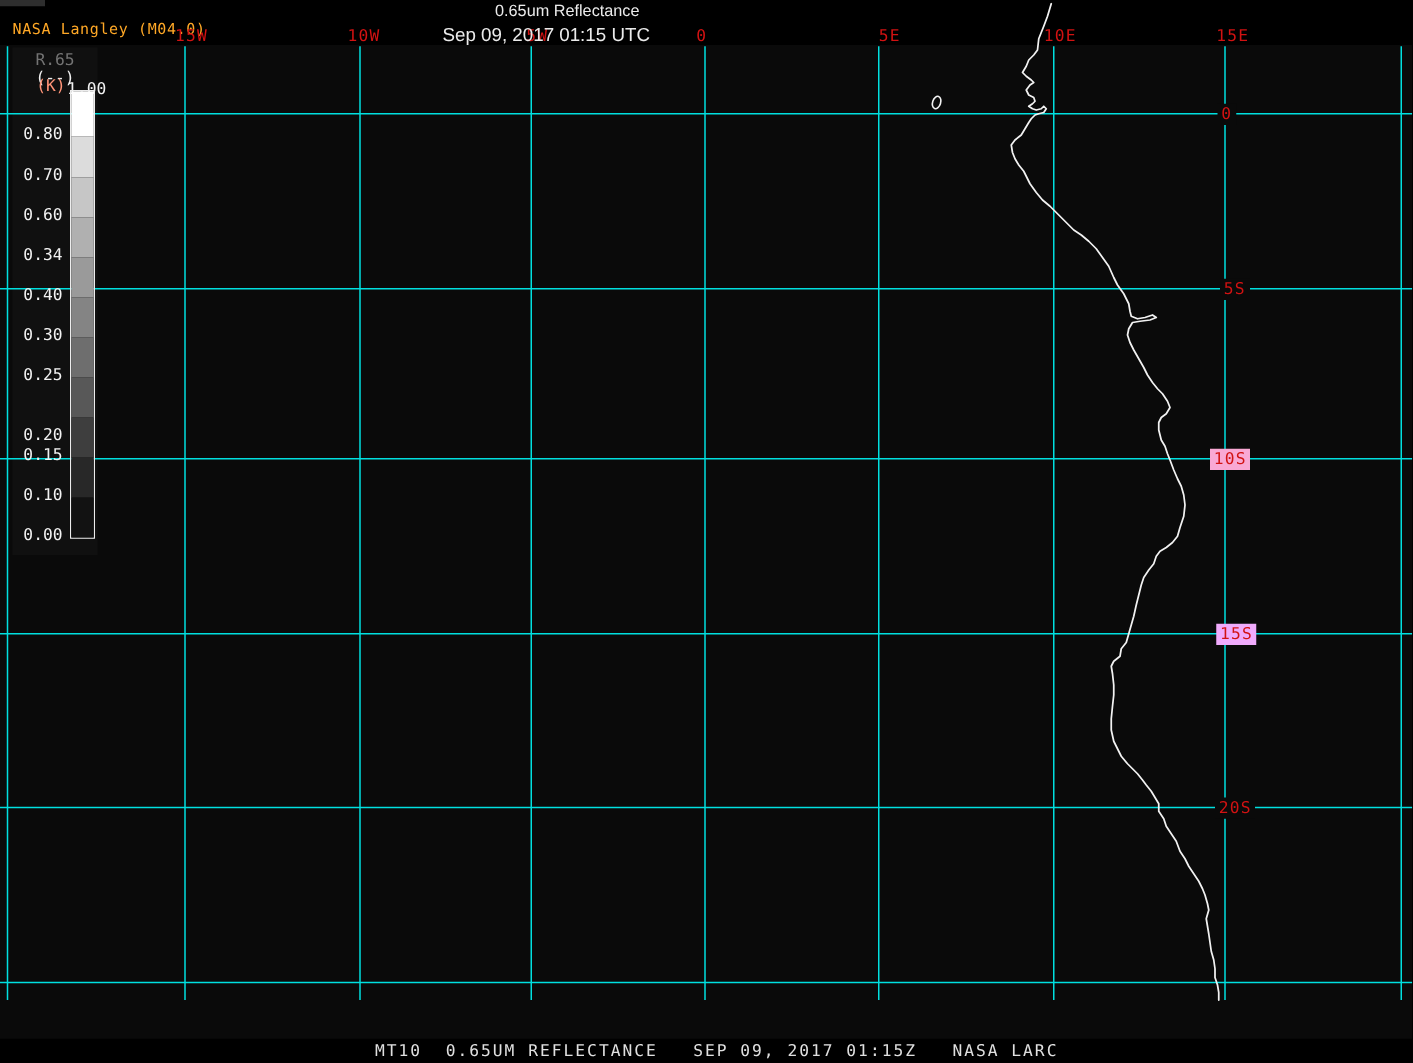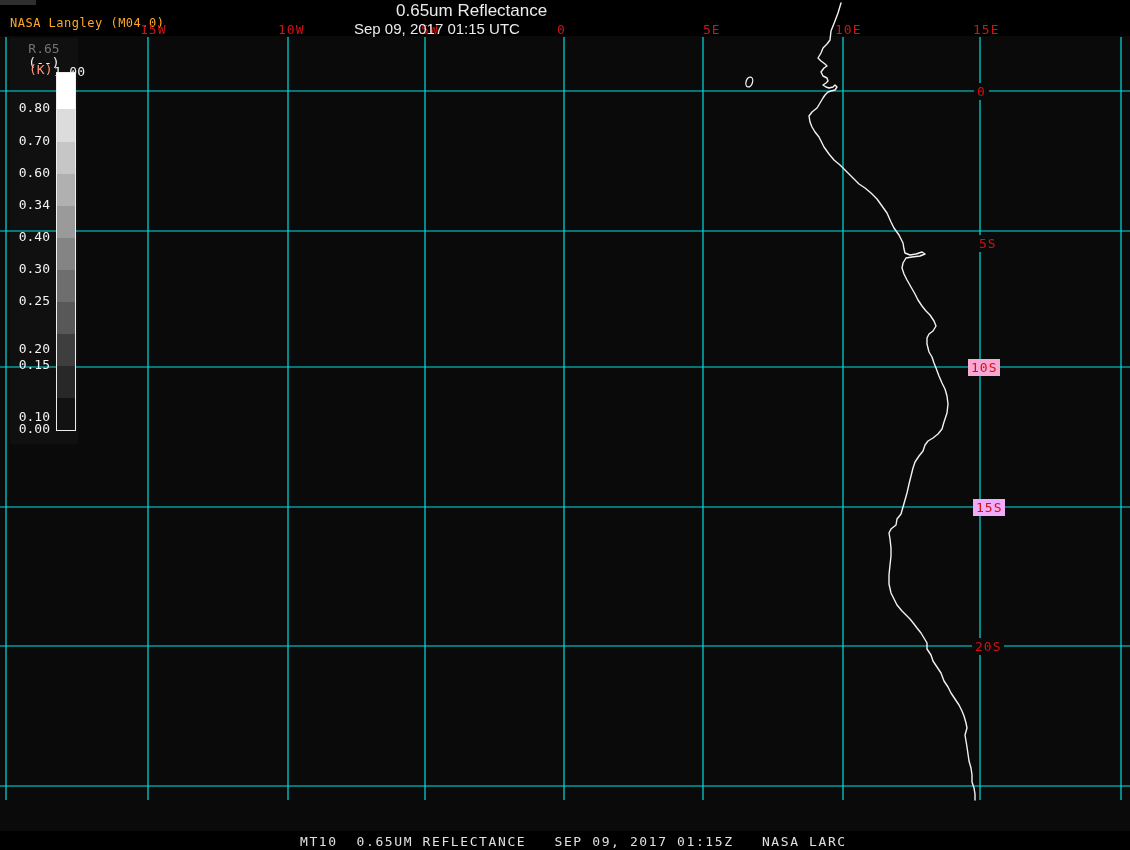--- a/index.html
+++ b/index.html
@@ -6,21 +6,21 @@
   .screen{
     position:relative;width:1130px;height:850px;background:#000;overflow:hidden;
     font-family:"DejaVu Sans Mono", monospace;
   }
   .map-bg{position:absolute;left:0;top:36px;width:1130px;height:795px;background:#0a0a0a;z-index:0;}
   .cb-panel-bg{position:absolute;left:10px;top:38px;width:68px;height:406px;background:#101010;z-index:1;}
   svg.graticule{position:absolute;left:0;top:0;z-index:2;}
   .corner-fragment{position:absolute;left:0;top:0;width:36px;height:5px;background:#2e2e2e;z-index:1;}
 
   .nasa-label{position:absolute;left:10px;top:16px;font-size:12px;letter-spacing:0.5px;z-index:4;}
-  .title-line1{position:absolute;left:396px;top:1px;font-family:"Liberation Sans",sans-serif;font-size:17px;z-index:5;}
+  .title-line1{position:absolute;left:396px;top:1px;font-family:"Liberation Sans",sans-serif;font-size:13px;z-index:5;}
   .title-line2{position:absolute;left:354px;top:20px;font-family:"Liberation Sans",sans-serif;font-size:15px;z-index:5;text-align:right;}
 
   .lon-label{position:absolute;top:22px;font-size:13px;letter-spacing:1px;z-index:4;}
   .lat-label{position:absolute;font-size:13px;letter-spacing:1px;z-index:3;padding:1px 3px;}
 
   .cb-header-param{position:absolute;left:10px;top:41px;width:68px;text-align:center;font-size:13px;color:#737373;z-index:3;}
   .cb-header-dash{position:absolute;left:10px;top:55px;width:68px;text-align:center;font-size:13px;color:#f0f0f0;z-index:3;}
   .cb-header-k{position:absolute;left:29px;top:62px;font-size:13px;z-index:3;}
   .cb-tick-label{position:absolute;left:14px;width:36px;text-align:right;font-size:13px;color:#f2f2f2;z-index:3;}
   .cb-bar{position:absolute;left:56px;top:72px;width:18px;height:357px;border:1px solid #ededed;z-index:3;}
@@ -67,41 +67,41 @@
       <div class="lon-label" style="left: 140px; color: rgb(210, 18, 18);">15W</div>
       <div class="lon-label" style="left: 278px; color: rgb(210, 18, 18);">10W</div>
       <div class="lon-label" style="left: 421px; color: rgb(210, 18, 18);">5W</div>
       <div class="lon-label" style="left: 557px; color: rgb(210, 18, 18);">0</div>
       <div class="lon-label" style="left: 703px; color: rgb(210, 18, 18);">5E</div>
       <div class="lon-label" style="left: 835px; color: rgb(210, 18, 18);">10E</div>
       <div class="lon-label" style="left: 973px; color: rgb(210, 18, 18);">15E</div>
     </div>
   <div id="lat-labels">
       <div class="lat-label" style="left: 974px; top: 83px; color: rgb(210, 18, 18); background: rgb(10, 10, 10);">0</div>
-      <div class="lat-label" style="left: 976px; top: 223px; color: rgb(210, 18, 18); background: rgb(10, 10, 10); margin-top: 12px;">5S</div>
+      <div class="lat-label" style="left: 976px; top: 223px; color: rgb(210, 18, 18); background: rgb(10, 10, 10);">5S</div>
       <div class="lat-label" style="left: 968px; top: 359px; color: rgb(210, 18, 18); background: #f9a8d4;">10S</div>
       <div class="lat-label" style="left: 973px; top: 499px; color: rgb(210, 18, 18); background: #f0abfc;">15S</div>
       <div class="lat-label" style="left: 972px; top: 638px; color: rgb(210, 18, 18); background: rgb(10, 10, 10);">20S</div>
     </div>
 
   <div class="cb-header-param">R.65</div>
   <div class="cb-header-dash">(--)</div>
   <div class="cb-header-k" style="color: rgb(255, 148, 120);">(K)</div>
   <div id="cb-tick-labels">
       <div class="cb-tick-label" style="top: 64px; margin-left: 35px;">1.00</div>
       <div class="cb-tick-label" style="top: 100px;">0.80</div>
       <div class="cb-tick-label" style="top: 133px;">0.70</div>
       <div class="cb-tick-label" style="top: 165px;">0.60</div>
       <div class="cb-tick-label" style="top: 197px;">0.34</div>
       <div class="cb-tick-label" style="top: 229px;">0.40</div>
       <div class="cb-tick-label" style="top: 261px;">0.30</div>
       <div class="cb-tick-label" style="top: 293px;">0.25</div>
       <div class="cb-tick-label" style="top: 325px; margin-top: 16px;">0.20</div>
       <div class="cb-tick-label" style="top: 357px;">0.15</div>
-      <div class="cb-tick-label" style="top: 389px; margin-top: 20px;">0.10</div>
+      <div class="cb-tick-label" style="top: 389px;">0.10</div>
       <div class="cb-tick-label" style="top: 421px;">0.00</div>
     </div>
   <div class="cb-bar" id="cb-bar">
       <div class="cb-block" style="top: 0px; height: 36px; background: rgb(255, 255, 255);"></div>
       <div class="cb-block" style="top: 36px; height: 33px; background: rgb(220, 220, 220);"></div>
       <div class="cb-block" style="top: 69px; height: 32px; background: rgb(198, 198, 198);"></div>
       <div class="cb-block" style="top: 101px; height: 32px; background: rgb(176, 176, 176);"></div>
       <div class="cb-block" style="top: 133px; height: 32px; background: rgb(154, 154, 154);"></div>
       <div class="cb-block" style="top: 165px; height: 32px; background: rgb(132, 132, 132);"></div>
       <div class="cb-block" style="top: 197px; height: 32px; background: rgb(110, 110, 110);"></div>

